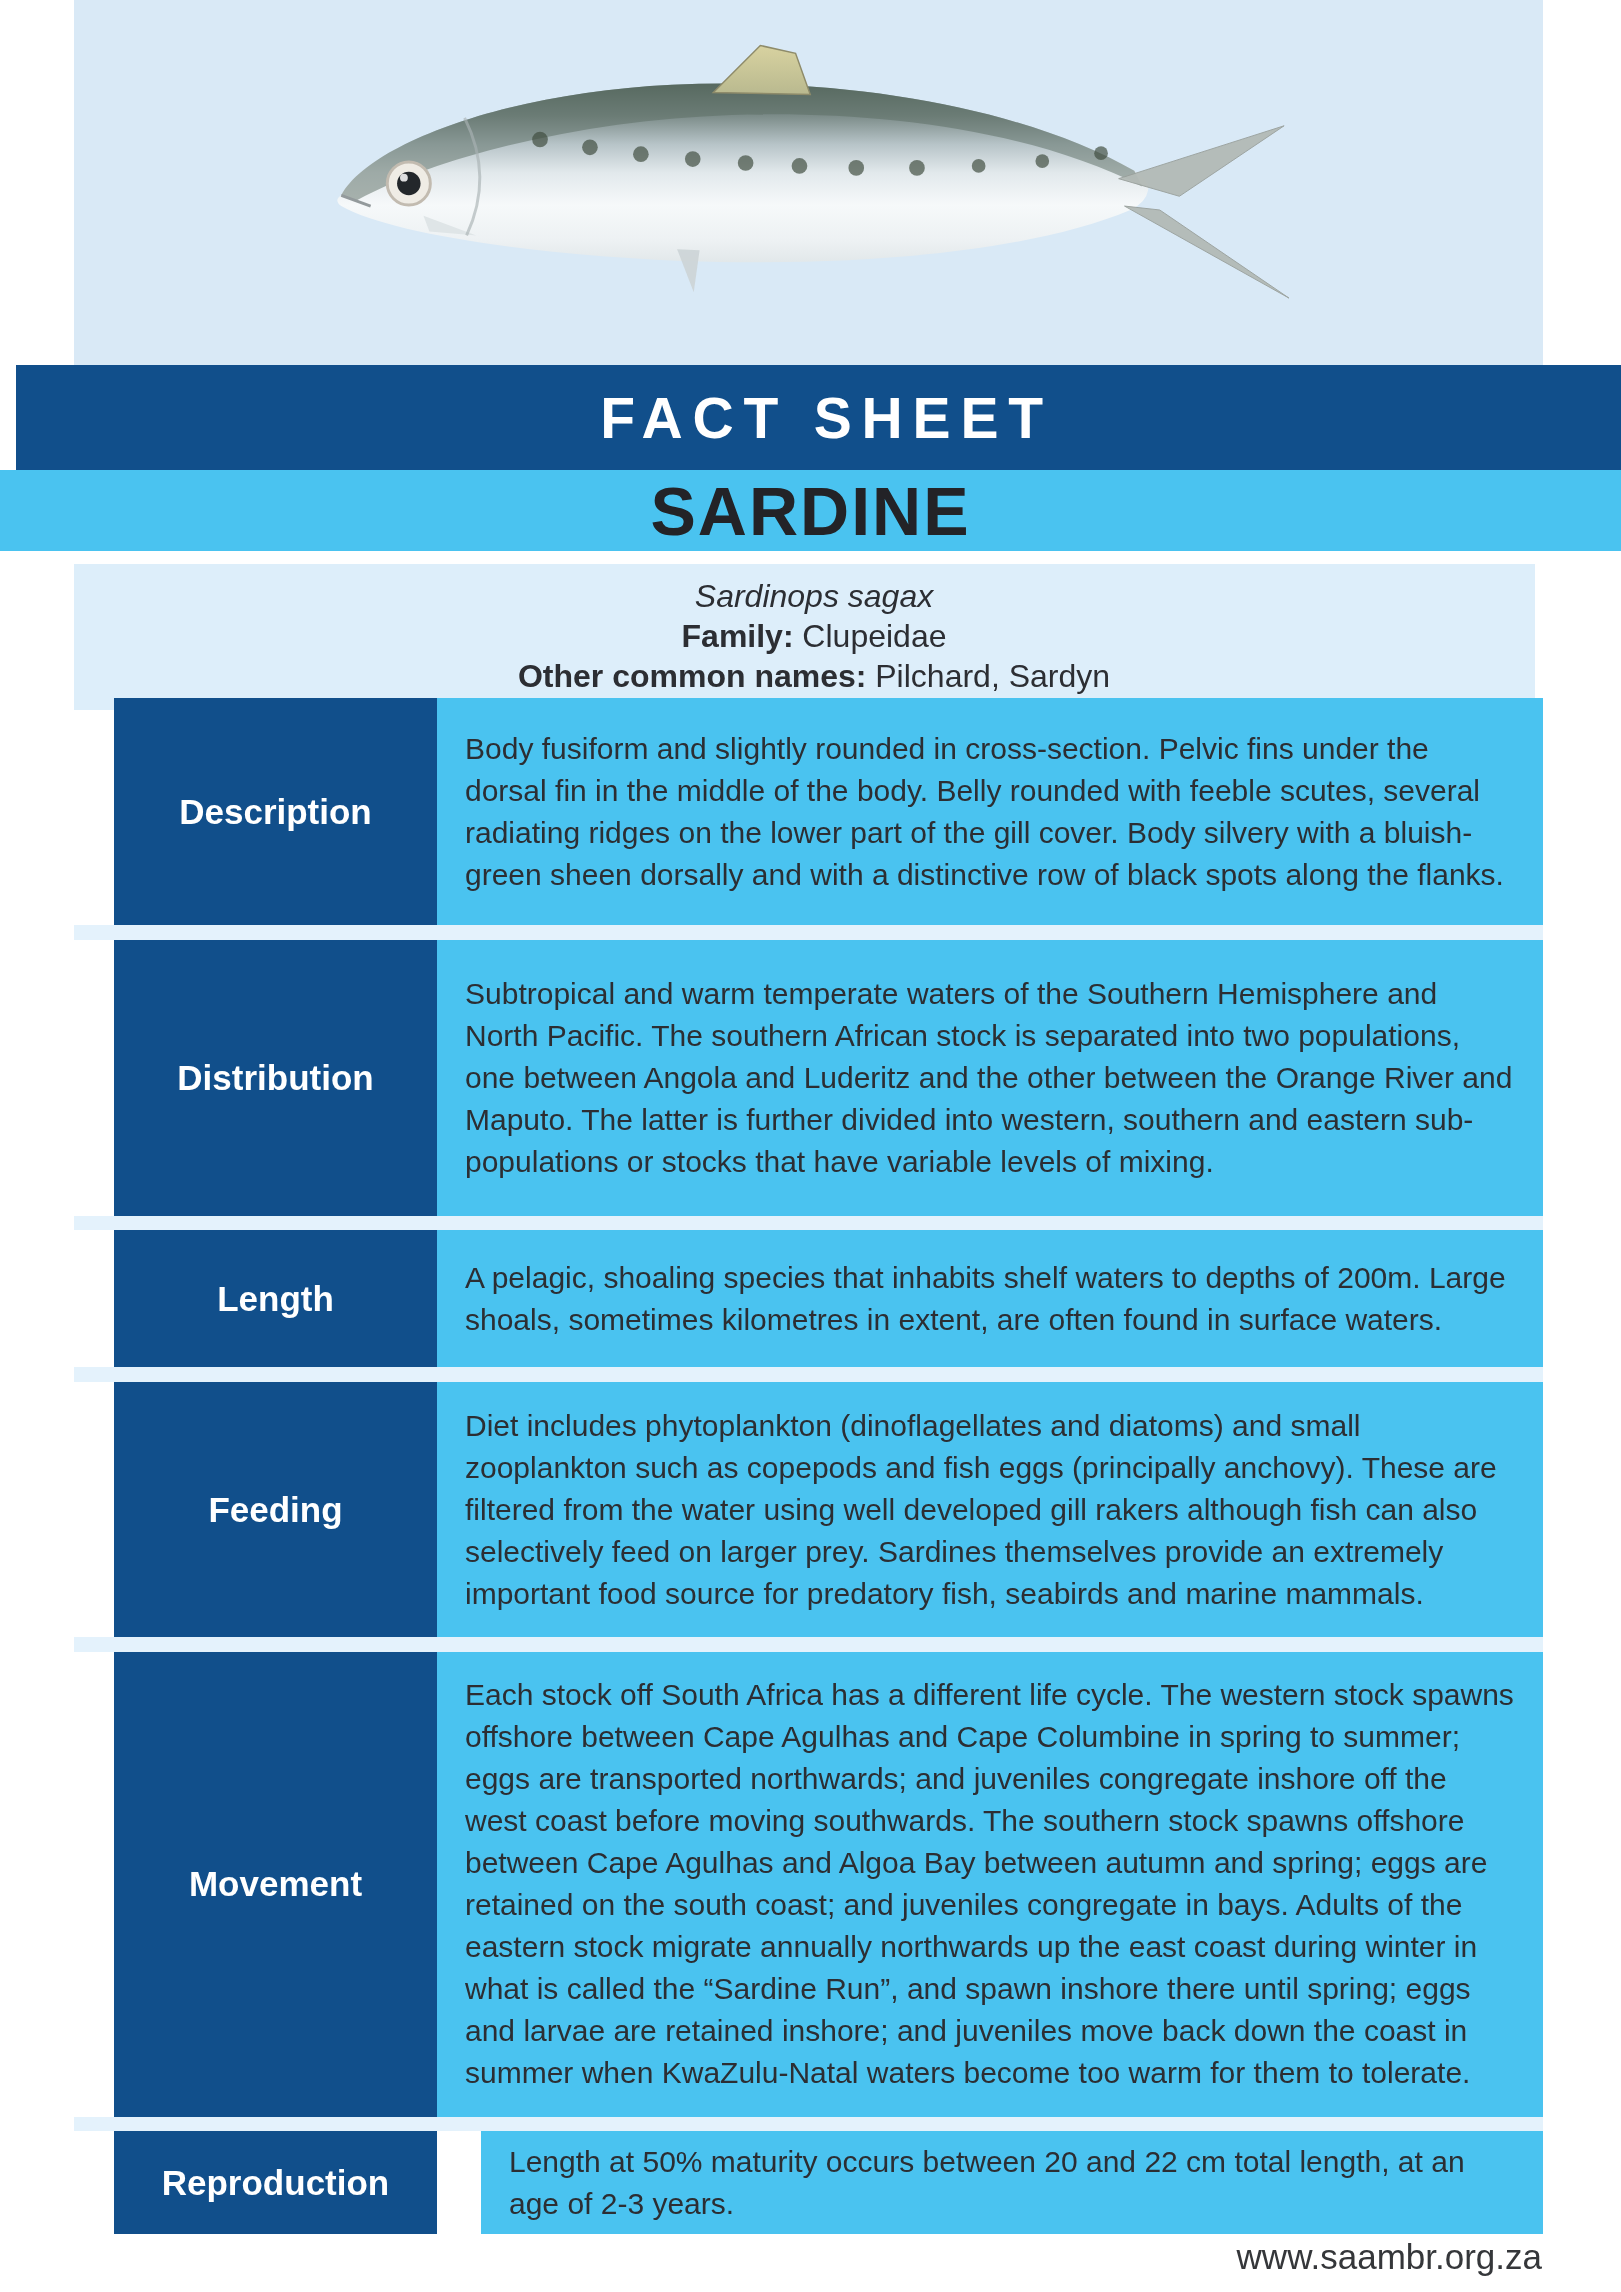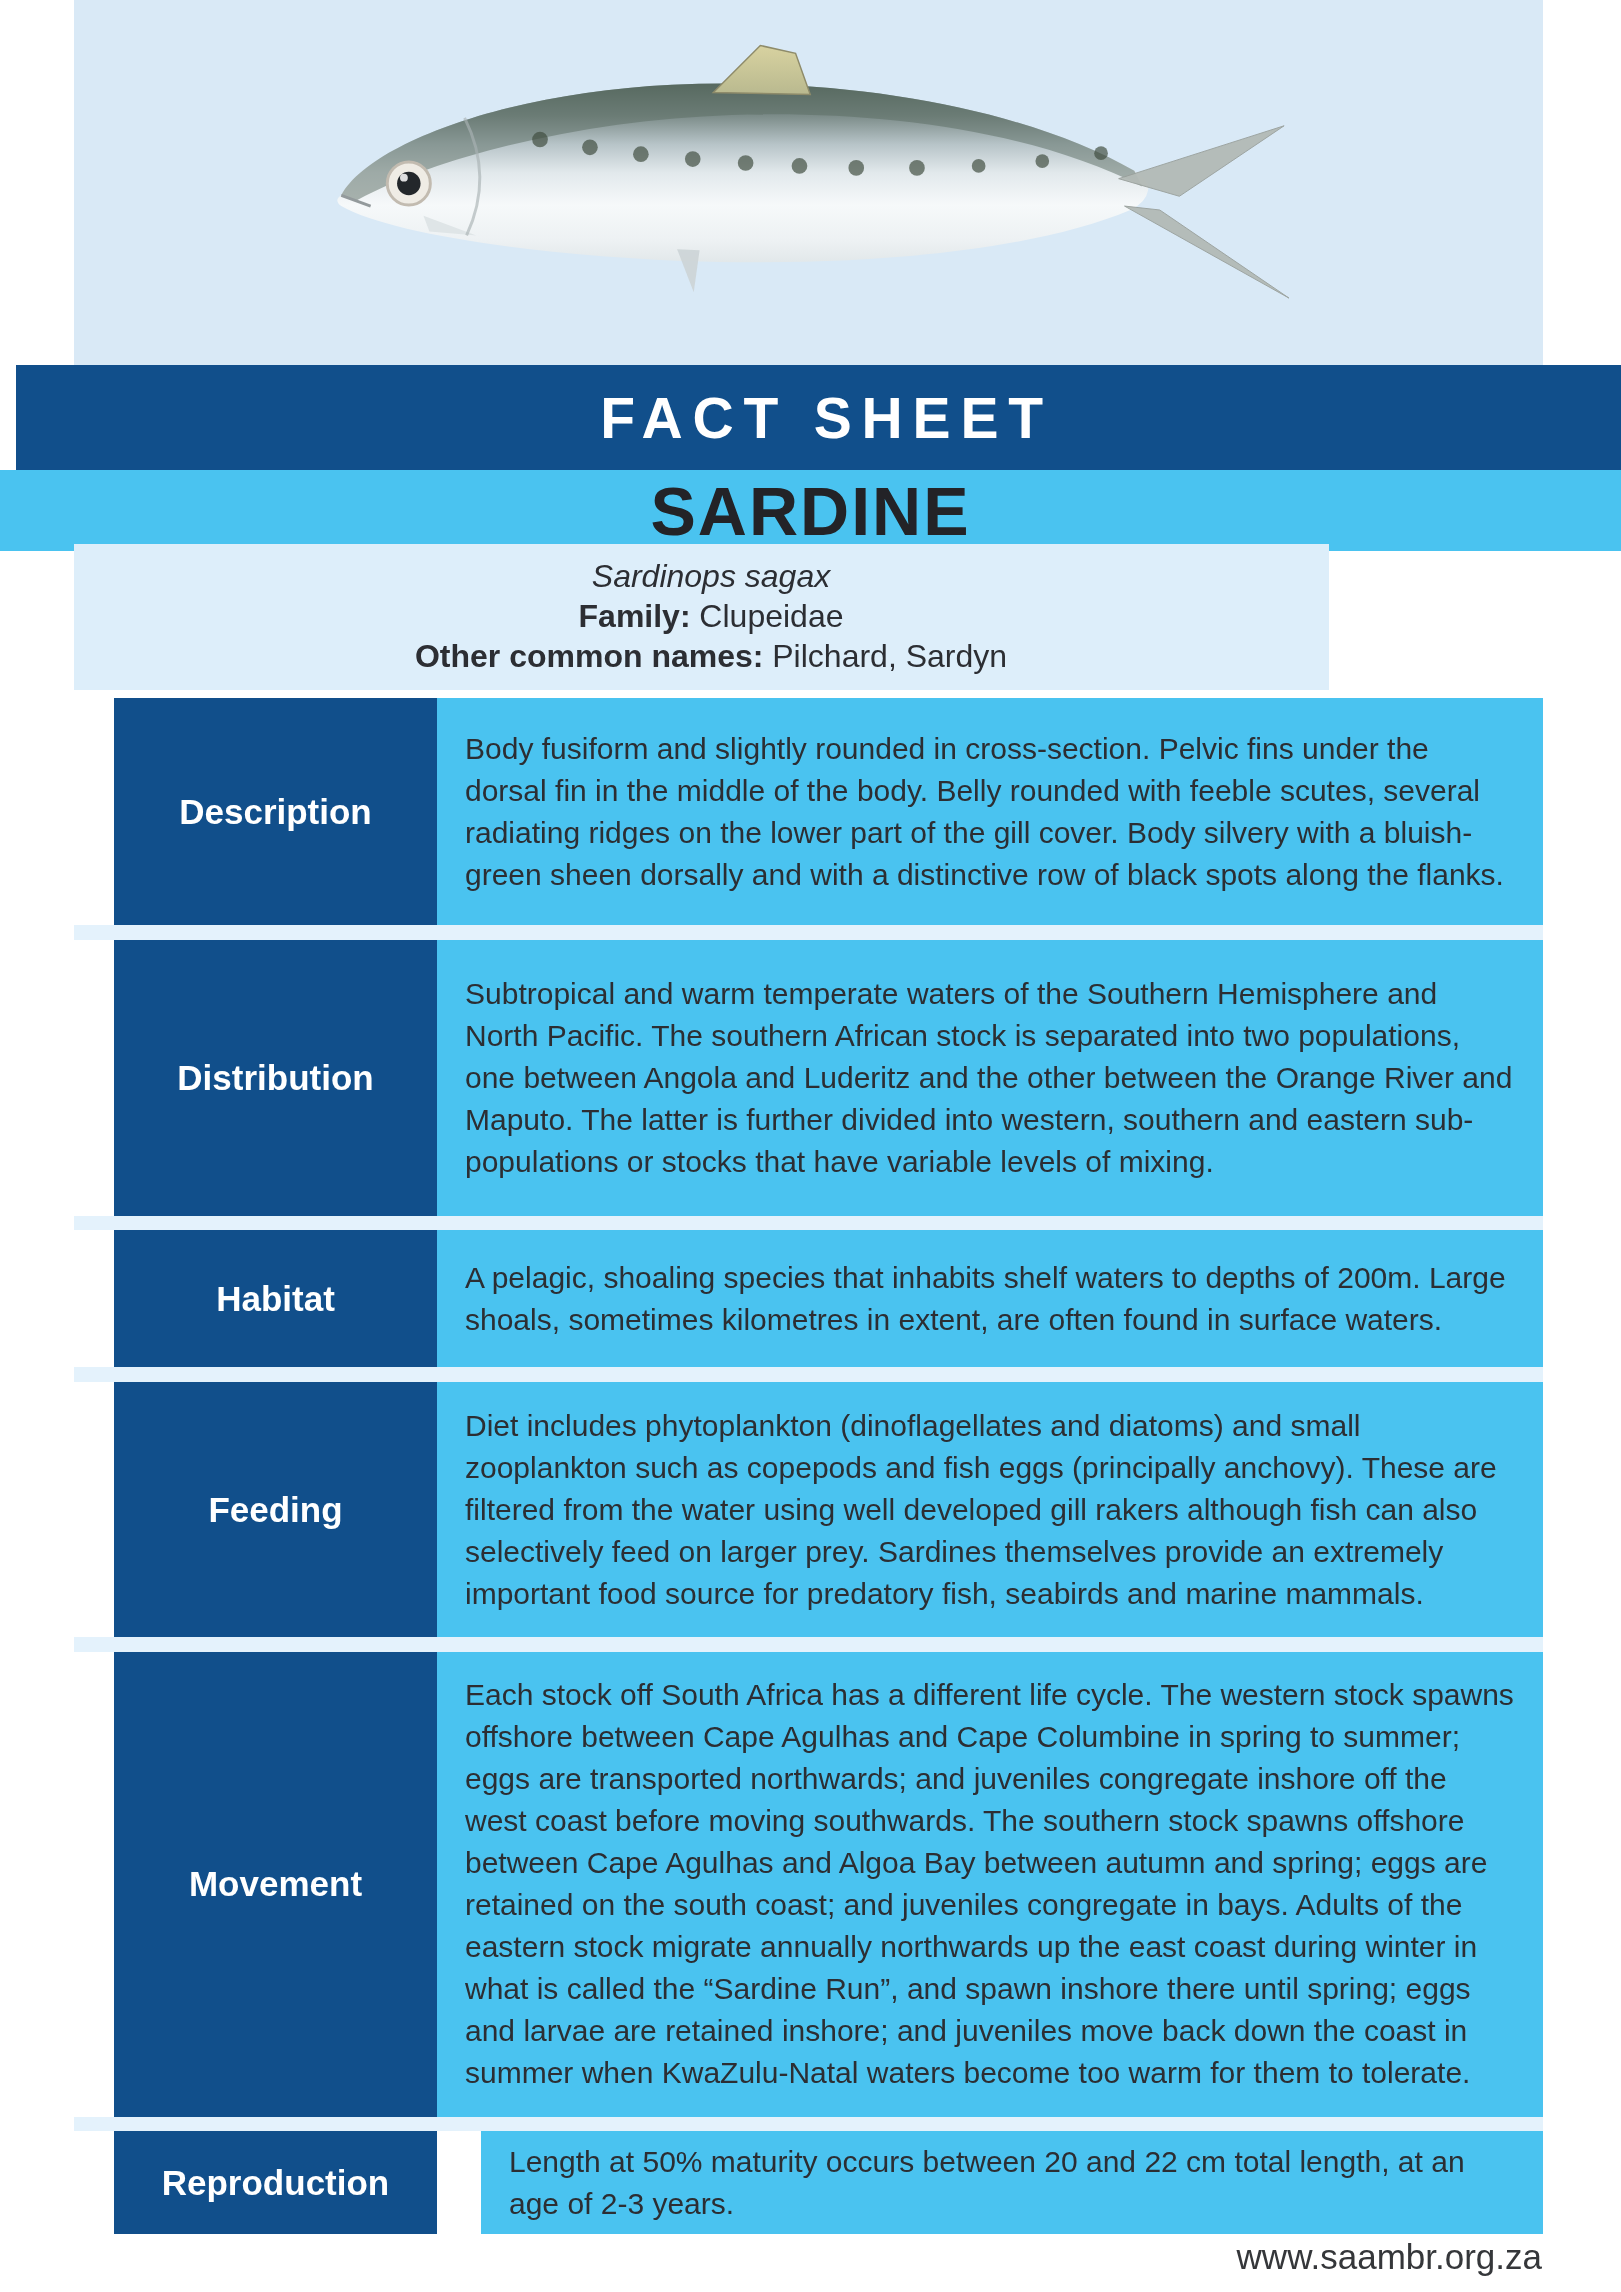--- a/index.html
+++ b/index.html
@@ -23,21 +23,21 @@
 
   
   .band-dark{position:absolute;left:16px;top:365px;width:1621px;height:106px;background:var(--dark-blue);
     display:flex;align-items:center;justify-content:center;}
   .band-dark .band-title{color:#ffffff;font-size:57px;font-weight:bold;letter-spacing:9.8px;}
   .band-blue{position:absolute;left:0;top:470px;width:1621px;height:81px;background:var(--bright-blue);
     display:flex;align-items:center;justify-content:center;}
   .band-blue .species-title{color:var(--title-dark);font-size:68px;font-weight:bold;letter-spacing:2px;}
 
   
-  .info-block{position:absolute;left:74px;top:544px;width:1255px;height:146px;background:var(--info-panel-blue);
+  .info-block{position:absolute;left:74px;top:564px;width:1461px;height:146px;background:var(--info-panel-blue);
     text-align:center;color:var(--text-dark);font-size:32px;line-height:40px;padding-top:11.8px;padding-left:19px;}
   .info-block .sci{font-style:italic;}
   .info-block .lbl{font-weight:bold;margin-right:8.8px;}
 
   
   .fact-table{position:absolute;left:74px;top:698px;width:1469px;}
   .row{display:flex;align-items:stretch;}
   .row-label{width:323px;background:var(--dark-blue);color:#ffffff;font-size:35px;font-weight:bold;
     display:flex;align-items:center;justify-content:center;text-align:center;flex:none;margin-left:40px;}
   .row-text{flex:1;background:var(--bright-blue);color:var(--text-dark);font-size:30px;line-height:42px;
@@ -144,21 +144,21 @@
     </div>
     <div class="sep"></div>
 
     <div class="row r2">
       <div class="row-label">Distribution</div>
       <div class="row-text">Subtropical and warm temperate waters of the Southern Hemisphere and North Pacific. The southern African stock is separated into two populations, one between Angola and Luderitz and the other between the Orange River and Maputo. The latter is further divided into western, southern and eastern sub-populations or stocks that have variable levels of mixing.</div>
     </div>
     <div class="sep"></div>
 
     <div class="row r3">
-      <div class="row-label">Habitat</div>
+      <div class="row-label">Length</div>
       <div class="row-text">A pelagic, shoaling species that inhabits shelf waters to depths of 200m. Large shoals, sometimes kilometres in extent, are often found in surface waters.</div>
     </div>
     <div class="sep"></div>
 
     <div class="row r4">
       <div class="row-label">Feeding</div>
       <div class="row-text">Diet includes phytoplankton (dinoflagellates and diatoms) and small zooplankton such as copepods and fish eggs (principally anchovy). These are filtered from the water using well developed gill rakers although fish can also selectively feed on larger prey. Sardines themselves provide an extremely important food source for predatory fish, seabirds and marine mammals.</div>
     </div>
     <div class="sep"></div>
 

